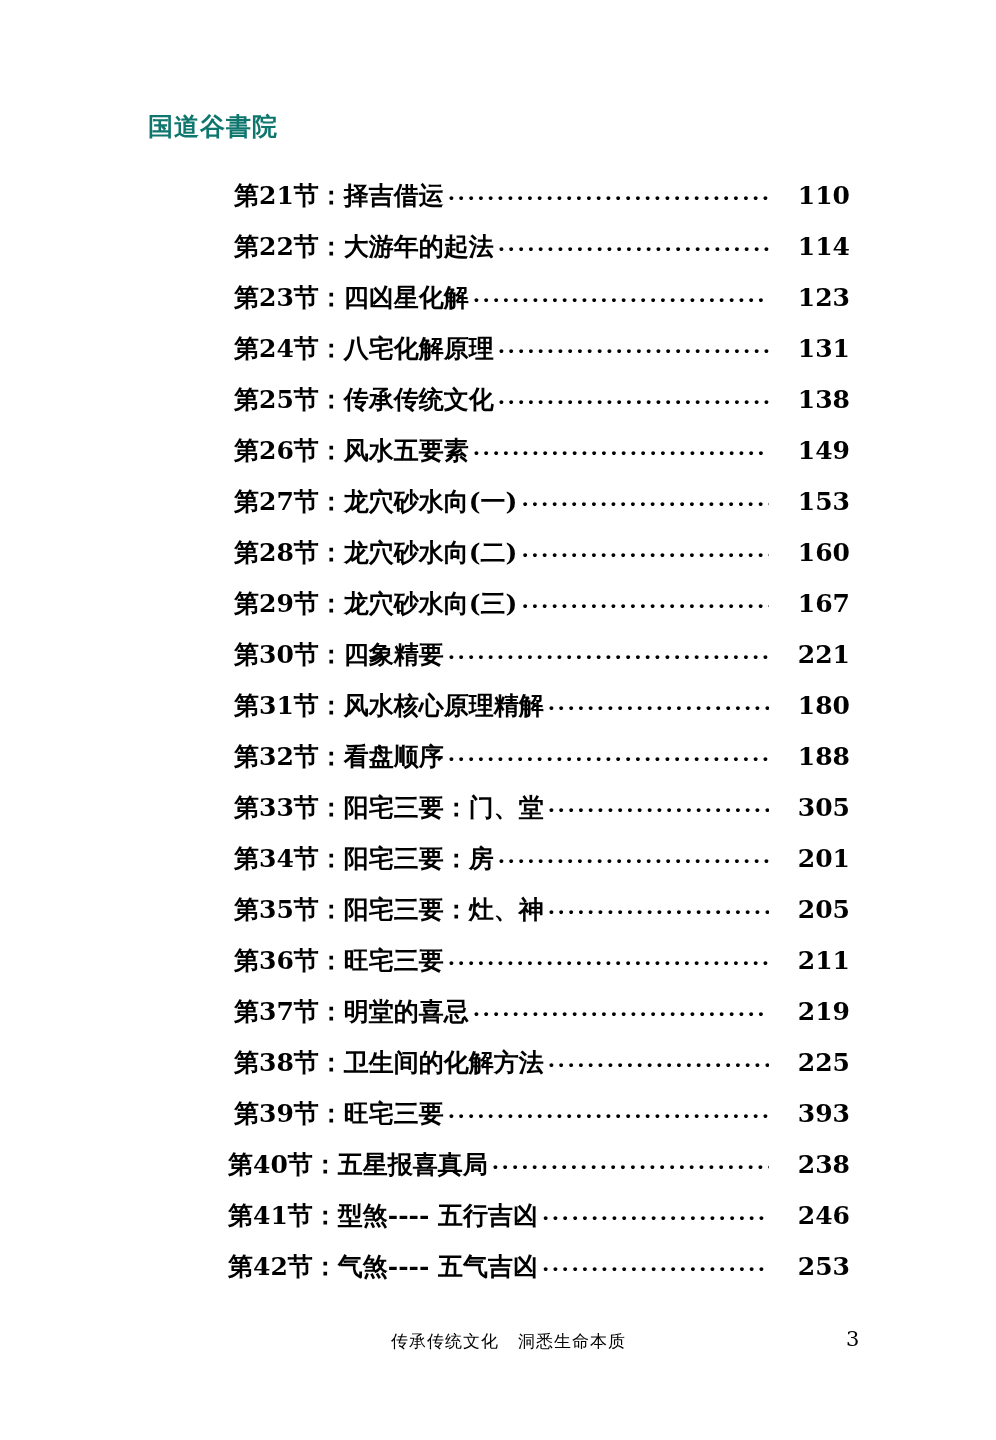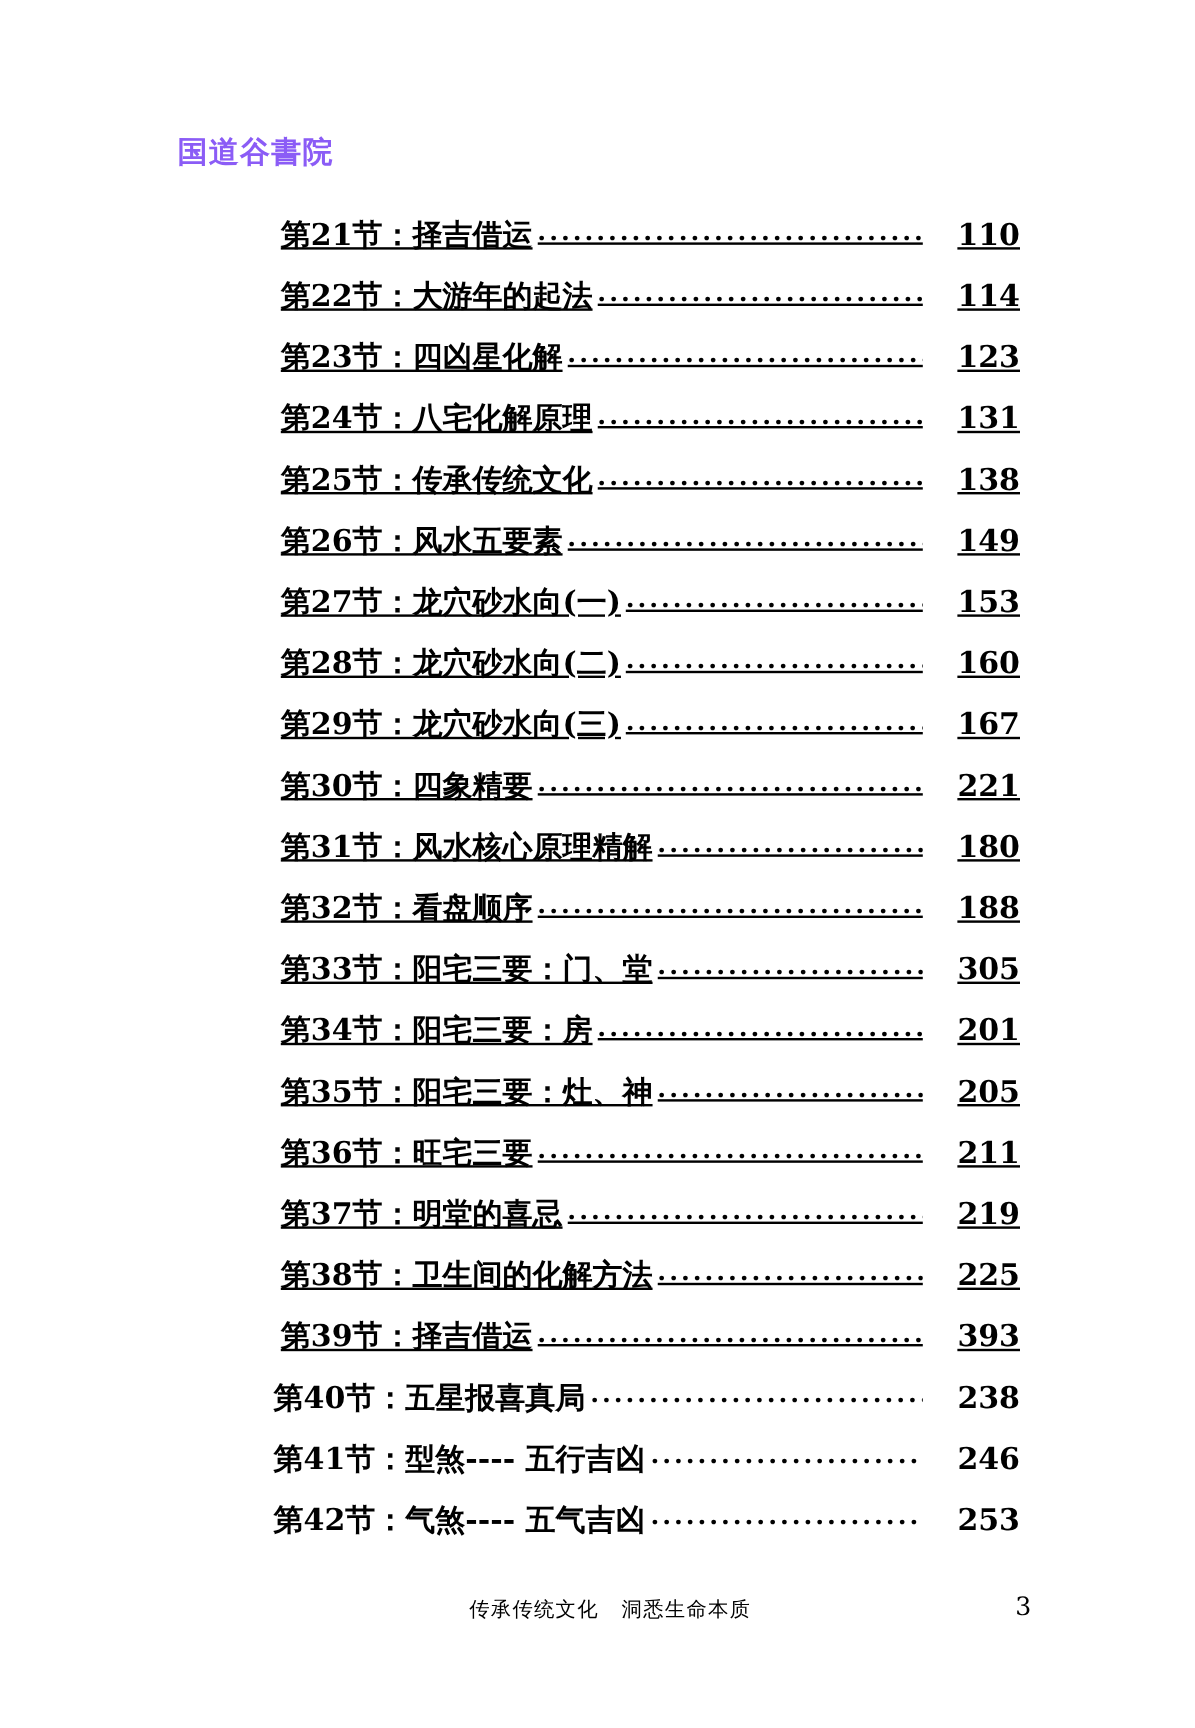--- a/index.html
+++ b/index.html
@@ -24,42 +24,42 @@
     background: #fff;
   }
   .header {
     position: absolute;
     left: 148px;
     top: 110px;
     font-size: 25px;
     font-weight: bold;
     letter-spacing: 1px;
     font-family: "DejaVu Sans", "Liberation Sans", sans-serif;
-    color: #8b5cf6;
+    color: #0f766e;
   }
   .toc {
     position: absolute;
     left: 150px;
     top: 170px;
     width: 700px;
   }
   .toc-row {
     display: flex;
     align-items: baseline;
     font-family: "DejaVu Serif", "Liberation Serif", serif;
     font-size: 25px;
     font-weight: bold;
     color: #000;
     margin-bottom: 0px;
     height: 51px;
     line-height: 51px;
     white-space: nowrap;
   }
-  .toc-indent-0 { padding-left: 84px; text-decoration: underline; }
-  .toc-indent-2 { padding-left: 78px; align-items: center; }
+  .toc-indent-0 { padding-left: 84px; }
+  .toc-indent-2 { padding-left: 78px; }
   .toc-title {
     flex: 0 0 auto;
   }
   .dots {
     flex: 1 1 auto;
     overflow: hidden;
     margin: 0 4px;
     position: relative;
     top: -4px;
     letter-spacing: 2.5px;
@@ -194,21 +194,21 @@
         <span class="toc-title">第37节：明堂的喜忌</span>
         <span class="dots">............................................................</span>
         <span class="page-num">219</span>
       </div>
       <div class="toc-row toc-indent-0">
         <span class="toc-title">第38节：卫生间的化解方法</span>
         <span class="dots">............................................................</span>
         <span class="page-num">225</span>
       </div>
       <div class="toc-row toc-indent-0">
-        <span class="toc-title">第39节：择吉借运</span>
+        <span class="toc-title">第39节：旺宅三要</span>
         <span class="dots">............................................................</span>
         <span class="page-num">393</span>
       </div>
       <div class="toc-row toc-indent-2">
         <span class="toc-title">第40节：五星报喜真局</span>
         <span class="dots">............................................................</span>
         <span class="page-num">238</span>
       </div>
       <div class="toc-row toc-indent-2">
         <span class="toc-title">第41节：型煞---- 五行吉凶</span>

